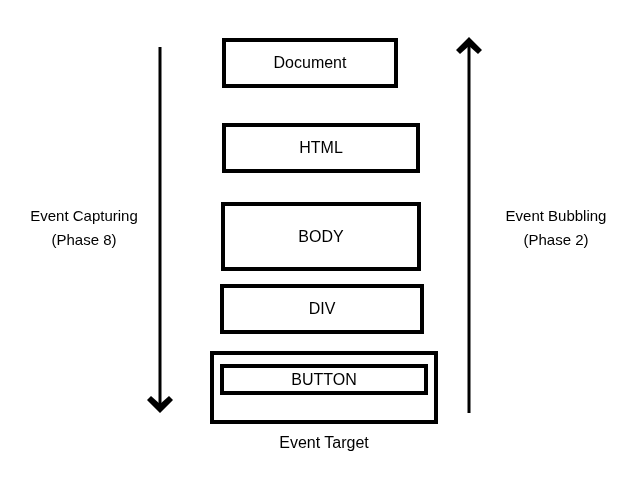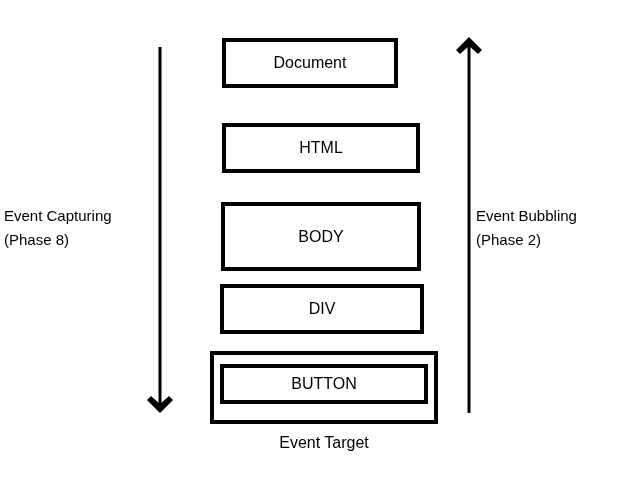--- a/index.html
+++ b/index.html
@@ -37,21 +37,21 @@
     justify-content: center;
   }
   .node-label {
     font-size: 16px;
     line-height: 1;
     white-space: nowrap;
   }
   .side-label {
     position: absolute;
     width: 160px;
-    text-align: left;
+    text-align: center;
     font-size: 15px;
     line-height: 24px;
   }
   .caption {
     position: absolute;
     text-align: center;
     font-size: 16px;
     line-height: 20px;
   }
   .inner-box {
@@ -100,20 +100,20 @@
 
   <div class="node-box" style="left:221px; top:202px; width:200px; height:69px;">
     <span class="node-label">BODY</span>
   </div>
 
   <div class="node-box" style="left:220px; top:284px; width:204px; height:50px;">
     <span class="node-label">DIV</span>
   </div>
 
   <div class="node-box" style="left:210px; top:351px; width:228px; height:73px;">
-    <div class="inner-box" style="left:6px; top:9px; width:208px; height:40px;">
+    <div class="inner-box" style="left:6px; top:9px; width:208px; height:31px;">
       <span class="node-label">BUTTON</span>
     </div>
   </div>
 
   <div class="caption" style="left:210px; top:433px; width:228px;">Event Target</div>
 
 </div>
 
 </body></html>

